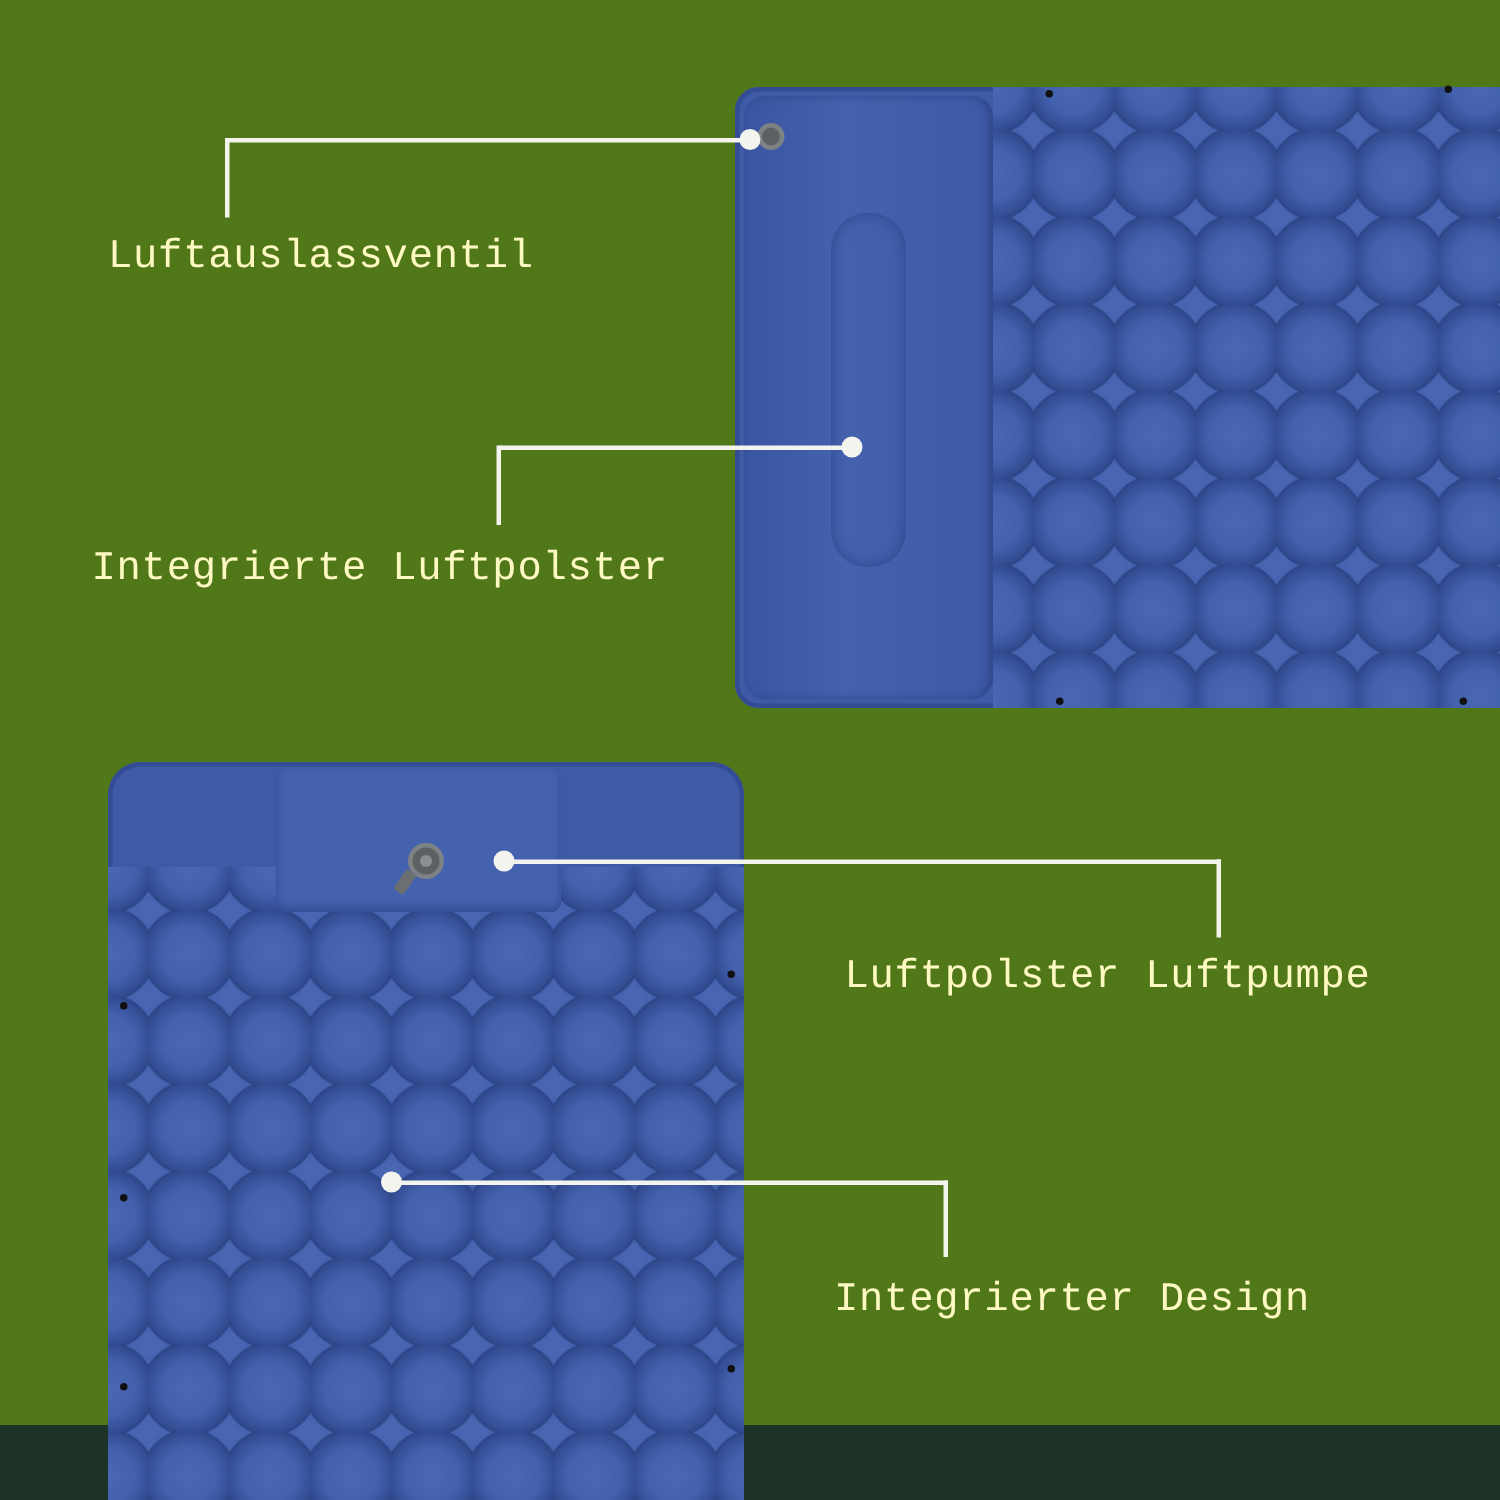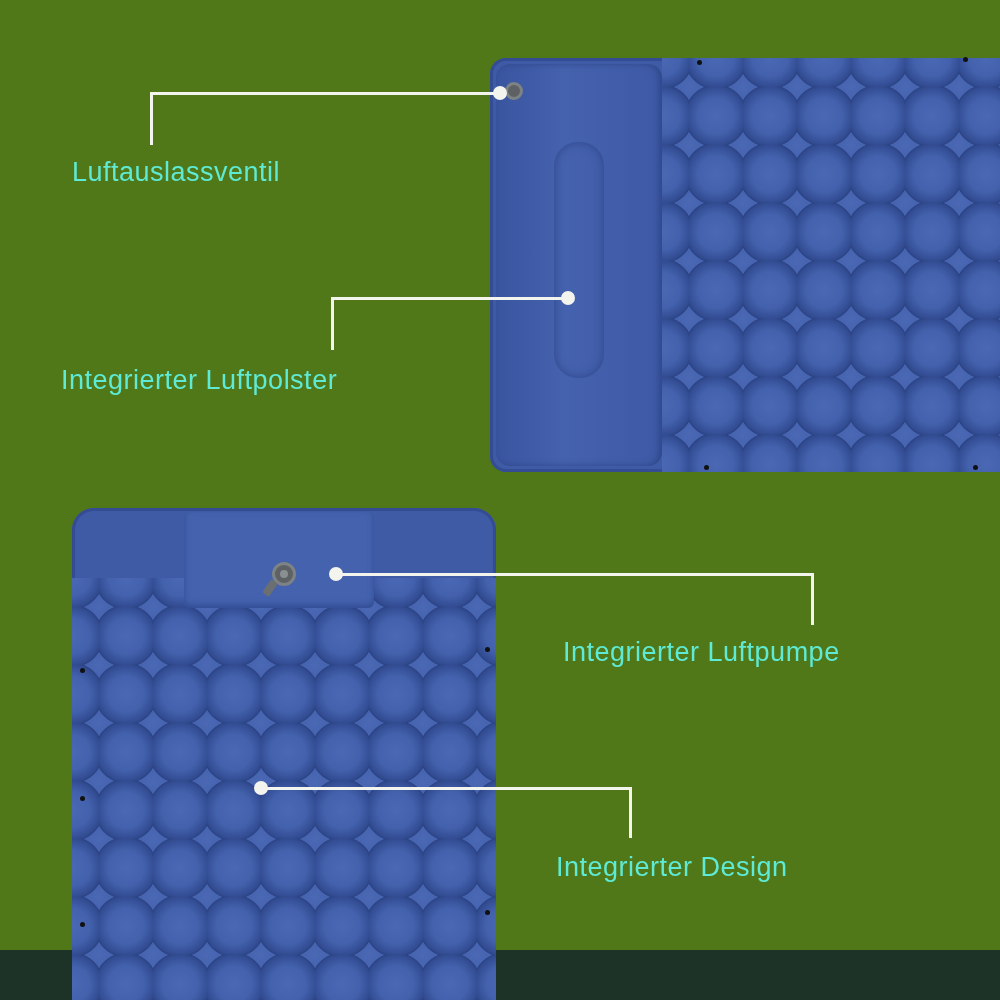--- a/index.html
+++ b/index.html
@@ -25,21 +25,21 @@
     background:#4462ae;box-shadow:inset 0 -3px 6px #324c92;}
   .mat-bottom .cells-wrap{position:absolute;left:0;top:70px;right:0;bottom:0;}
   .valve{position:absolute;border-radius:50%;background:#5d6163;border:3px solid #7d8285;box-sizing:border-box;}
   .valve-top{left:505px;top:82px;width:18px;height:18px;}
   .valve-pump{left:272px;top:562px;width:24px;height:24px;}
   .valve-pump::after{content:"";position:absolute;left:5px;top:5px;width:8px;height:8px;border-radius:50%;background:#8a8f91;}
   .valve-tab{position:absolute;left:266px;top:580px;width:8px;height:16px;background:#6b6f71;transform:rotate(35deg);border-radius:2px;}
   .hook{position:absolute;width:5px;height:5px;border-radius:50%;background:#111;}
   .line{position:absolute;background:#f4f4ef;}
   .dot{position:absolute;width:14px;height:14px;border-radius:50%;background:#f4f4ef;}
-  .label{position:absolute;color:#5eead4;font-family:Liberation Sans, sans-serif;font-size:27px;letter-spacing:.5px;white-space:nowrap;font-weight:400;}
+  .label{position:absolute;color:#fef9c3;font-family:Liberation Mono, monospace;font-size:27px;letter-spacing:.5px;white-space:nowrap;font-weight:400;}
 </style>
 </head>
 <body>
 
 <div class="band"></div>
 
 <div class="mat mat-top">
   <div class="pillow">
     <div class="pillow-groove"></div>
   </div>
@@ -73,28 +73,28 @@
   <div class="line" style="left:151px;top:92px;width:350px;height:3px"></div>
   <div class="line" style="left:150px;top:92px;width:3px;height:53px"></div>
   <div class="dot" style="left:493px;top:86px"></div>
   <div class="label" style="left:72px;top:157px">Luftauslassventil</div>
 </div>
 
 <div>
   <div class="line" style="left:333px;top:297px;width:236px;height:3px"></div>
   <div class="line" style="left:331px;top:297px;width:3px;height:53px"></div>
   <div class="dot" style="left:561px;top:291px"></div>
-  <div class="label" style="left:61px;top:365px">Integrierter Luftpolster</div>
+  <div class="label" style="left:61px;top:365px">Integrierte Luftpolster</div>
 </div>
 
 <div>
   <div class="line" style="left:336px;top:573px;width:478px;height:3px"></div>
   <div class="line" style="left:811px;top:573px;width:3px;height:52px"></div>
   <div class="dot" style="left:329px;top:567px"></div>
-  <div class="label" style="left:563px;top:637px">Integrierter Luftpumpe</div>
+  <div class="label" style="left:563px;top:637px">Luftpolster Luftpumpe</div>
 </div>
 
 <div>
   <div class="line" style="left:261px;top:787px;width:371px;height:3px"></div>
   <div class="line" style="left:629px;top:787px;width:3px;height:51px"></div>
   <div class="dot" style="left:254px;top:781px"></div>
   <div class="label" style="left:556px;top:852px">Integrierter Design</div>
 </div>
 
 </body></html>

